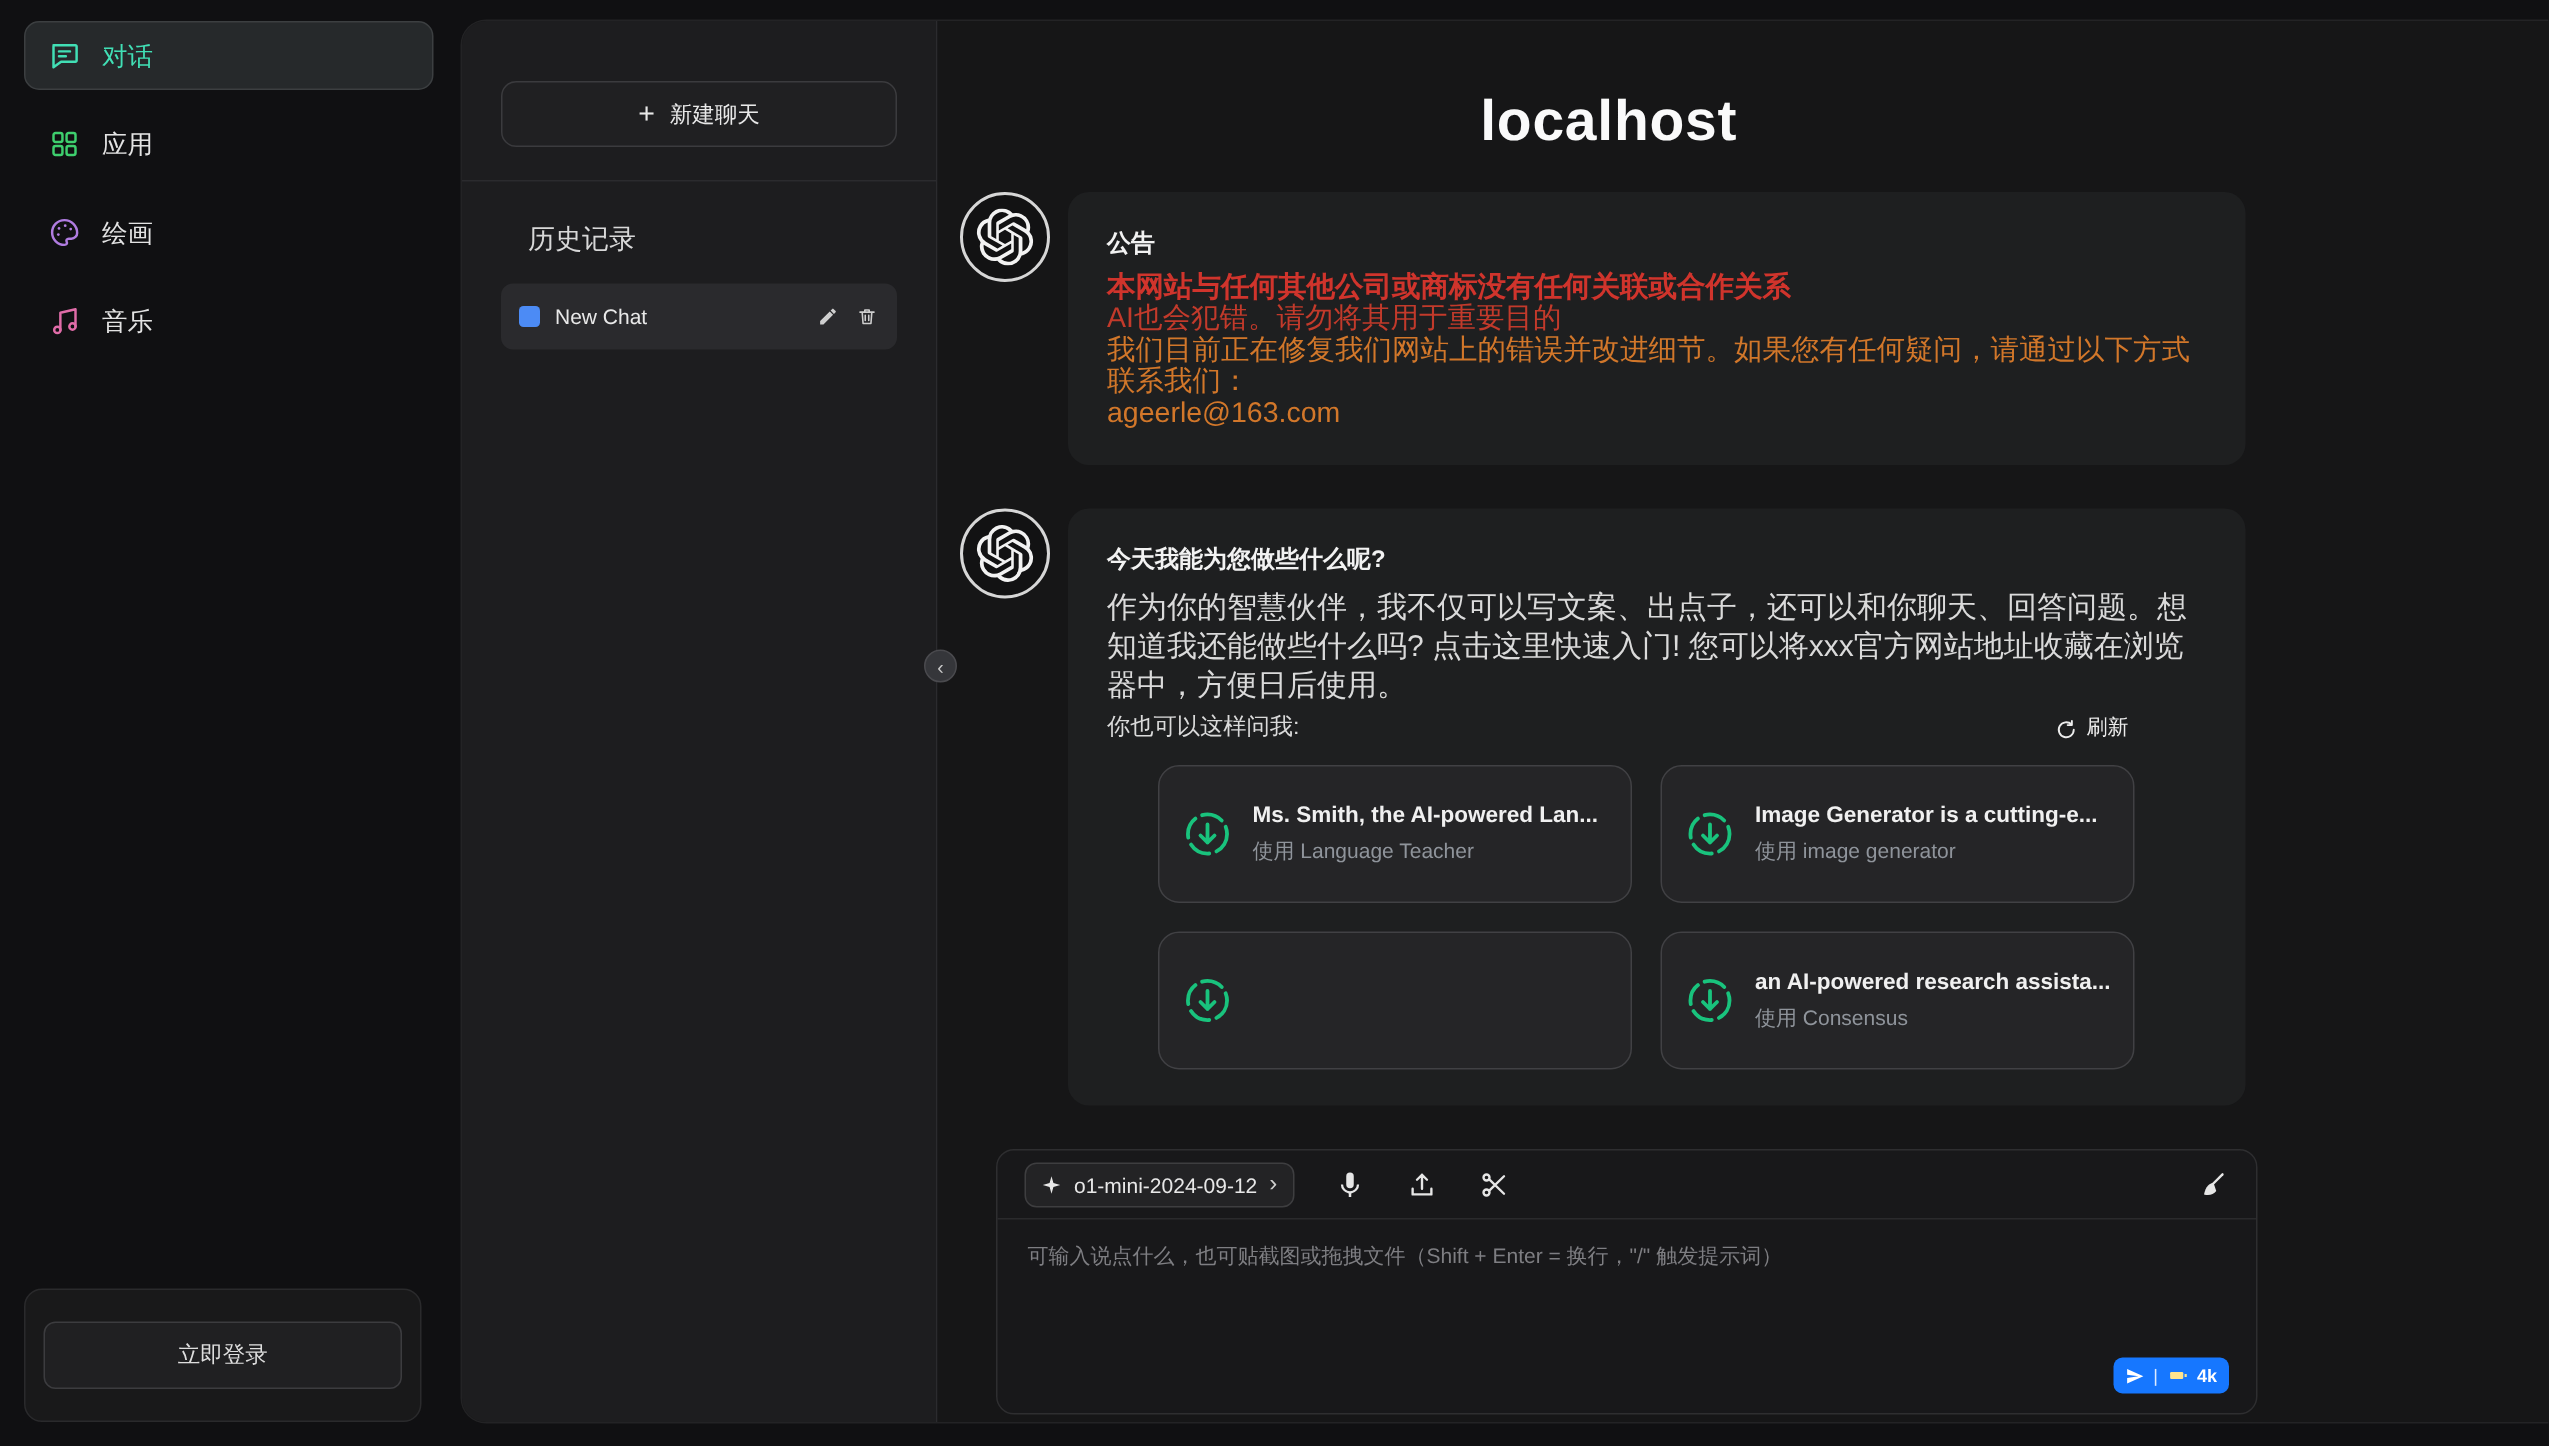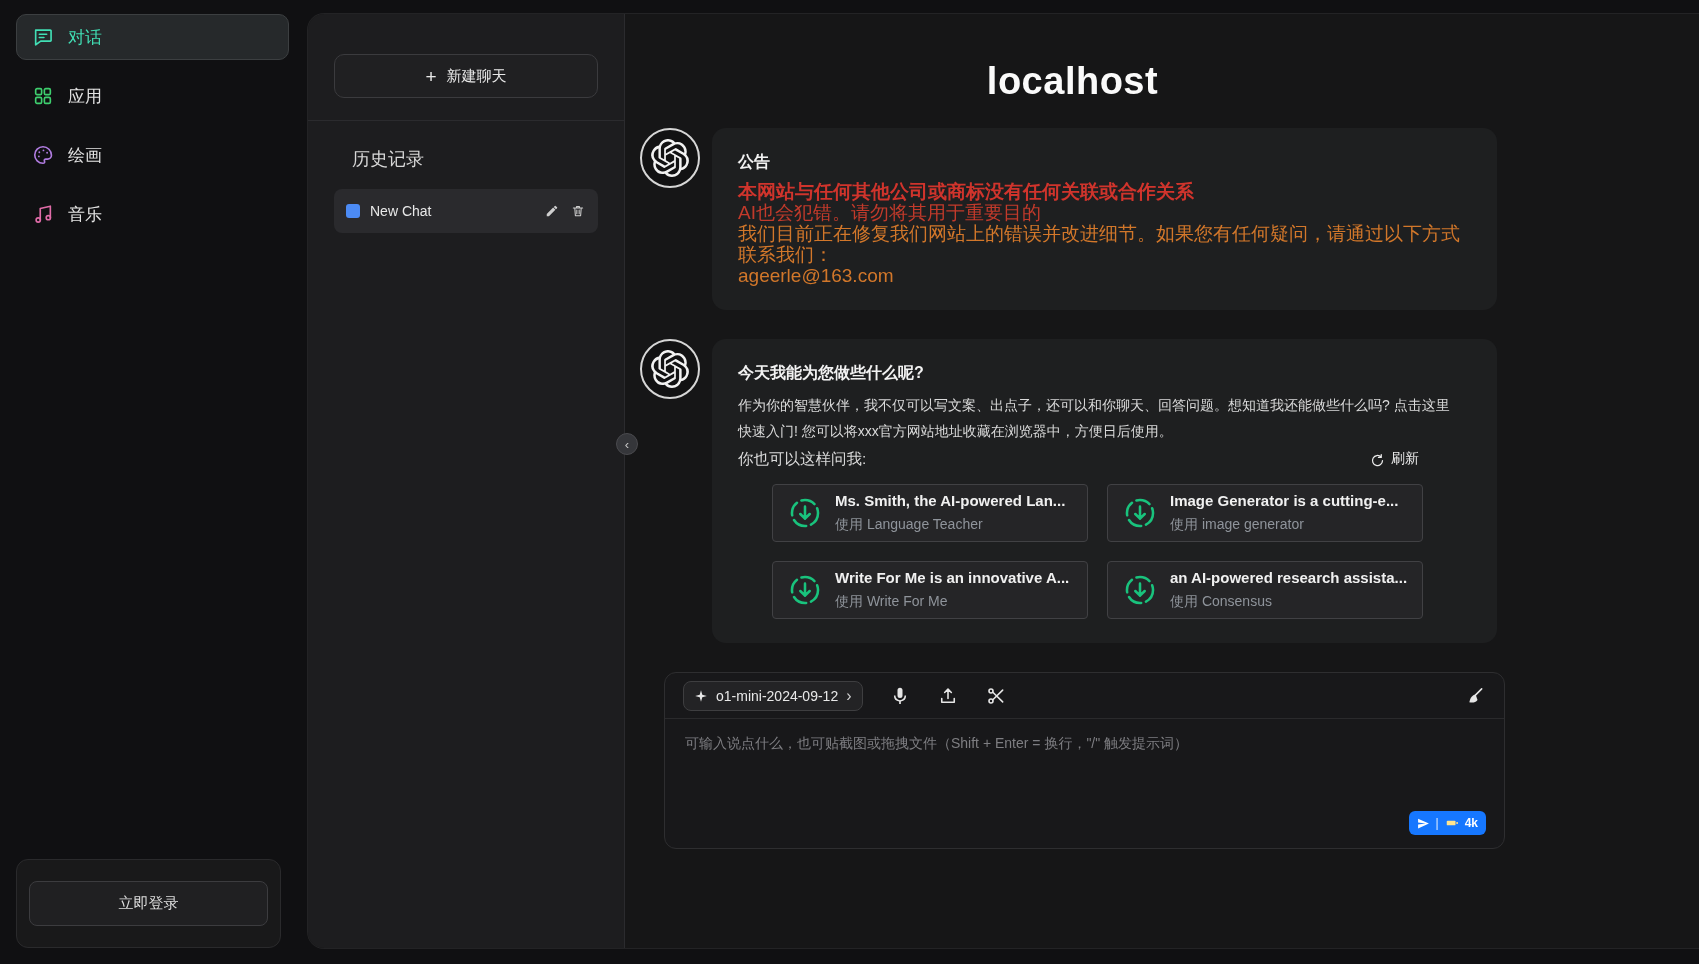--- a/index.html
+++ b/index.html
@@ -82,29 +82,29 @@
   .avatar svg { width:38px; height:38px; fill:#f2f2f2; }
   .bubble { flex:1; background:#1e1f20; border-radius:14px; padding:24px 26px; margin-right:8px; }
 
   .msg-heading { font-size:16px; font-weight:700; color:#f2f2f2; margin-bottom:8px; }
   .notice-line { font-size:19px; line-height:21px; }
   .red-bold   { color:#d0342c; font-weight:700; }
   .red        { color:#c23a2b; }
   .orange     { color:#d2772a; }
   .orange-link{ color:#d2772a; text-decoration:none; cursor:pointer; }
 
-  .msg-body { font-size:14px; line-height:26px; color:#dadada; max-width:720px; }
+  .msg-body { font-size:20px; line-height:26px; color:#dadada; max-width:720px; }
   .hint-row { display:flex; align-items:center; justify-content:space-between; padding-right:52px; margin-top:2px; }
   .hint-text { font-size:15.5px; line-height:26px; color:#dadada; }
   .refresh-btn { display:flex; align-items:flex-end; gap:6px; font-size:14px; color:#ececec; cursor:pointer; }
   .refresh-btn svg { width:15px; height:15px; stroke:#ececec; }
 
   .suggestions { margin:12px 0 0 34px; display:grid; grid-template-columns:316px 316px; gap:19px; }
   .sugg-card {
-    height:58px; background:#252527; border:1px solid #414144; border-radius:4px;
+    height:92px; background:#252527; border:1px solid #414144; border-radius:14px;
     display:flex; align-items:center; gap:13px; padding:12px 15px; cursor:pointer;
   }
   .sugg-icon { width:34px; height:34px; flex:none; color:#19c37d; }
   .sugg-icon svg { width:34px; height:34px; }
   .sugg-text { min-width:0; }
   .sugg-title { font-size:15px; font-weight:600; color:#f0f0f0; margin-bottom:7px; white-space:nowrap; overflow:hidden; }
   .sugg-sub { font-size:14px; color:#8f949b; white-space:nowrap; overflow:hidden; }
 
   
   .composer {
@@ -291,24 +291,20 @@
                 <span class="sugg-sub" style="display:block">使用 image generator</span>
               </span>
             </div>
             <div class="sugg-card">
               <span class="sugg-icon">
                 <svg viewBox="0 0 24 24" fill="none" stroke="currentColor" stroke-width="1.8" stroke-linecap="round" stroke-linejoin="round">
                   <circle cx="12" cy="12" r="9.2" stroke-dasharray="10 3.5"></circle>
                   <path d="M12 7.5v8.5m0 0 3.3-3.3M12 16l-3.3-3.3"></path>
                 </svg>
               </span>
-              <span class="sugg-text">
-                <span class="sugg-title" style="display:block">Write For Me is an innovative A...</span>
-                <span class="sugg-sub" style="display:block">使用 Write For Me</span>
-              </span>
             </div>
             <div class="sugg-card">
               <span class="sugg-icon">
                 <svg viewBox="0 0 24 24" fill="none" stroke="currentColor" stroke-width="1.8" stroke-linecap="round" stroke-linejoin="round">
                   <circle cx="12" cy="12" r="9.2" stroke-dasharray="10 3.5"></circle>
                   <path d="M12 7.5v8.5m0 0 3.3-3.3M12 16l-3.3-3.3"></path>
                 </svg>
               </span>
               <span class="sugg-text">
                 <span class="sugg-title" style="display:block">an AI-powered research assista...</span>

